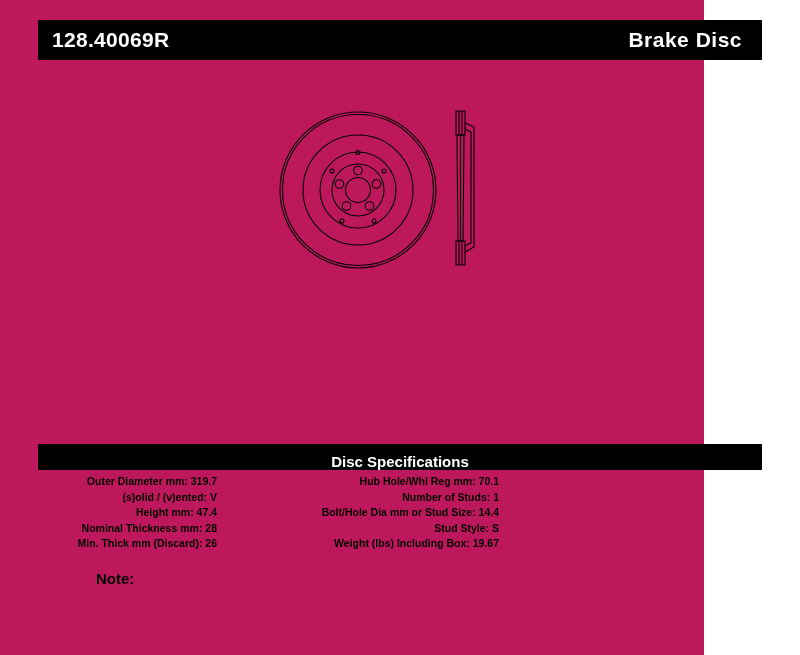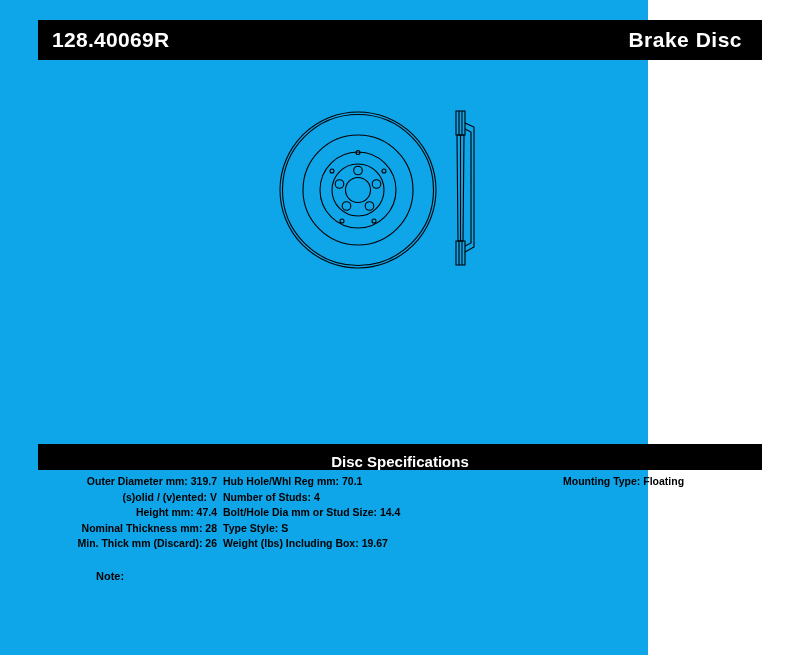--- a/index.html
+++ b/index.html
@@ -6,23 +6,23 @@
   html, body {
     margin: 0; padding: 0;
     width: 800px; height: 655px;
     background: #ffffff;
     font-family: "Liberation Sans", sans-serif;
     color: #000000;
     overflow: hidden;
   }
   .page {
     position: relative;
-    width: 648px;
+    width: 704px;
     height: 655px;
-    background: #0ea5e9;
+    background: #be185d;
   }
 
   
   .header-bar {
     position: absolute;
     left: 38px;
     top: 20px;
     width: 724px;
     height: 40px;
     background: #000000;
@@ -80,35 +80,35 @@
     top: 474px;
     width: 724px;
     display: flex;
     align-items: flex-start;
   }
   .col {
     display: flex;
     flex-direction: column;
   }
   .col-left  { width: 185px; align-items: flex-end; padding-right: 6px; }
-  .col-mid   { width: 280px; align-items: flex-start; padding-right: 4px; }
+  .col-mid   { width: 280px; align-items: flex-end; padding-right: 4px; }
   .col-right { width: 259px; align-items: flex-start; padding-left: 60px; }
 
   .spec-line {
     font-size: 10.5px;
     font-weight: bold;
     line-height: 15.5px;
     white-space: nowrap;
   }
 
   .note {
     position: absolute;
     left: 96px;
     top: 570px;
-    font-size: 11px;
+    font-size: 15px;
     font-weight: bold;
   }
 </style>
 </head>
 <body>
 
 <div class="page">
 
   <div class="header-bar">
     <span class="header-part">128.40069R</span>
@@ -165,25 +165,22 @@
   <div class="spec-cols">
     <div class="col col-left">
       <div class="spec-line">Outer Diameter mm: 319.7</div>
       <div class="spec-line">(s)olid / (v)ented: V</div>
       <div class="spec-line">Height mm: 47.4</div>
       <div class="spec-line">Nominal Thickness mm: 28</div>
       <div class="spec-line">Min. Thick mm (Discard): 26</div>
     </div>
     <div class="col col-mid">
       <div class="spec-line">Hub Hole/Whl Reg mm: 70.1</div>
-      <div class="spec-line">Number of Studs: 4</div>
+      <div class="spec-line">Number of Studs: 1</div>
       <div class="spec-line">Bolt/Hole Dia mm or Stud Size: 14.4</div>
-      <div class="spec-line">Type Style: S</div>
+      <div class="spec-line">Stud Style: S</div>
       <div class="spec-line">Weight (lbs) Including Box: 19.67</div>
-    </div>
-    <div class="col col-right">
-      <div class="spec-line">Mounting Type: Floating</div>
     </div>
   </div>
 
   <div class="note">Note:</div>
 
 </div>
 
 </body></html>

